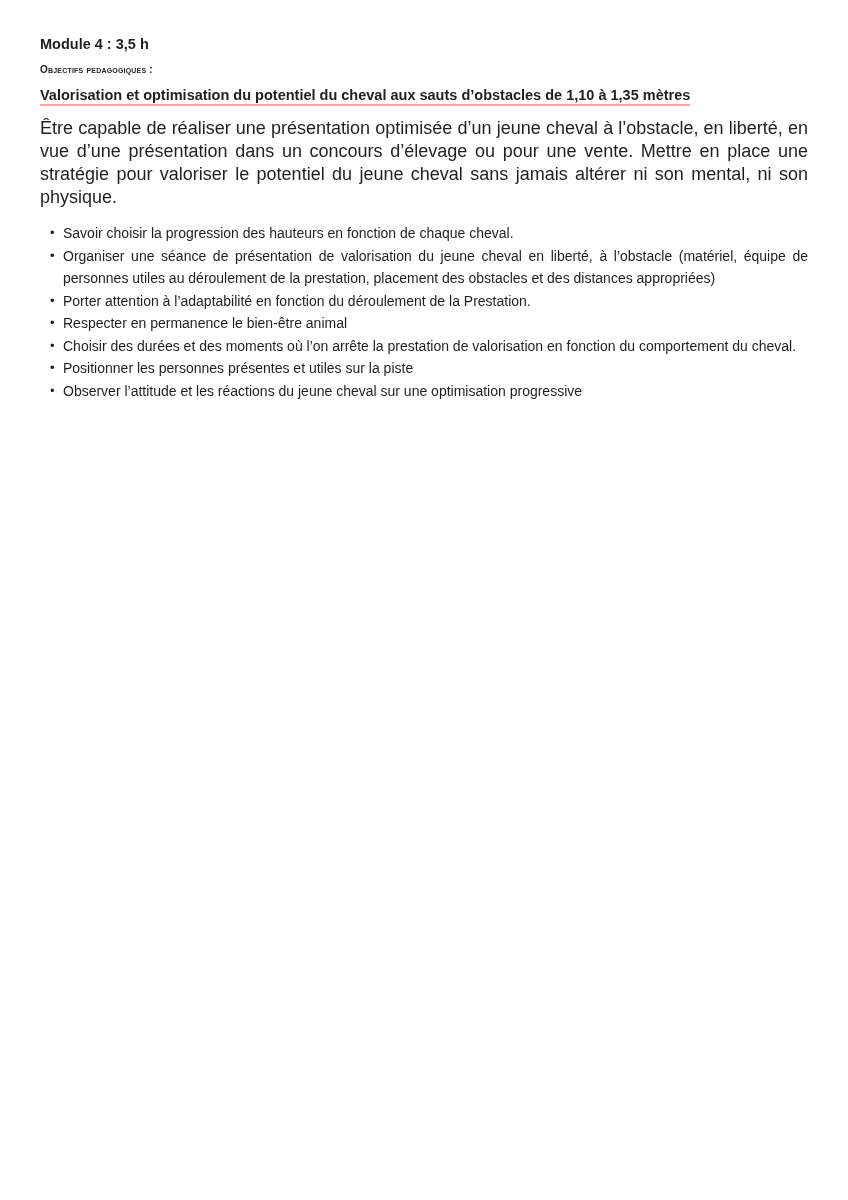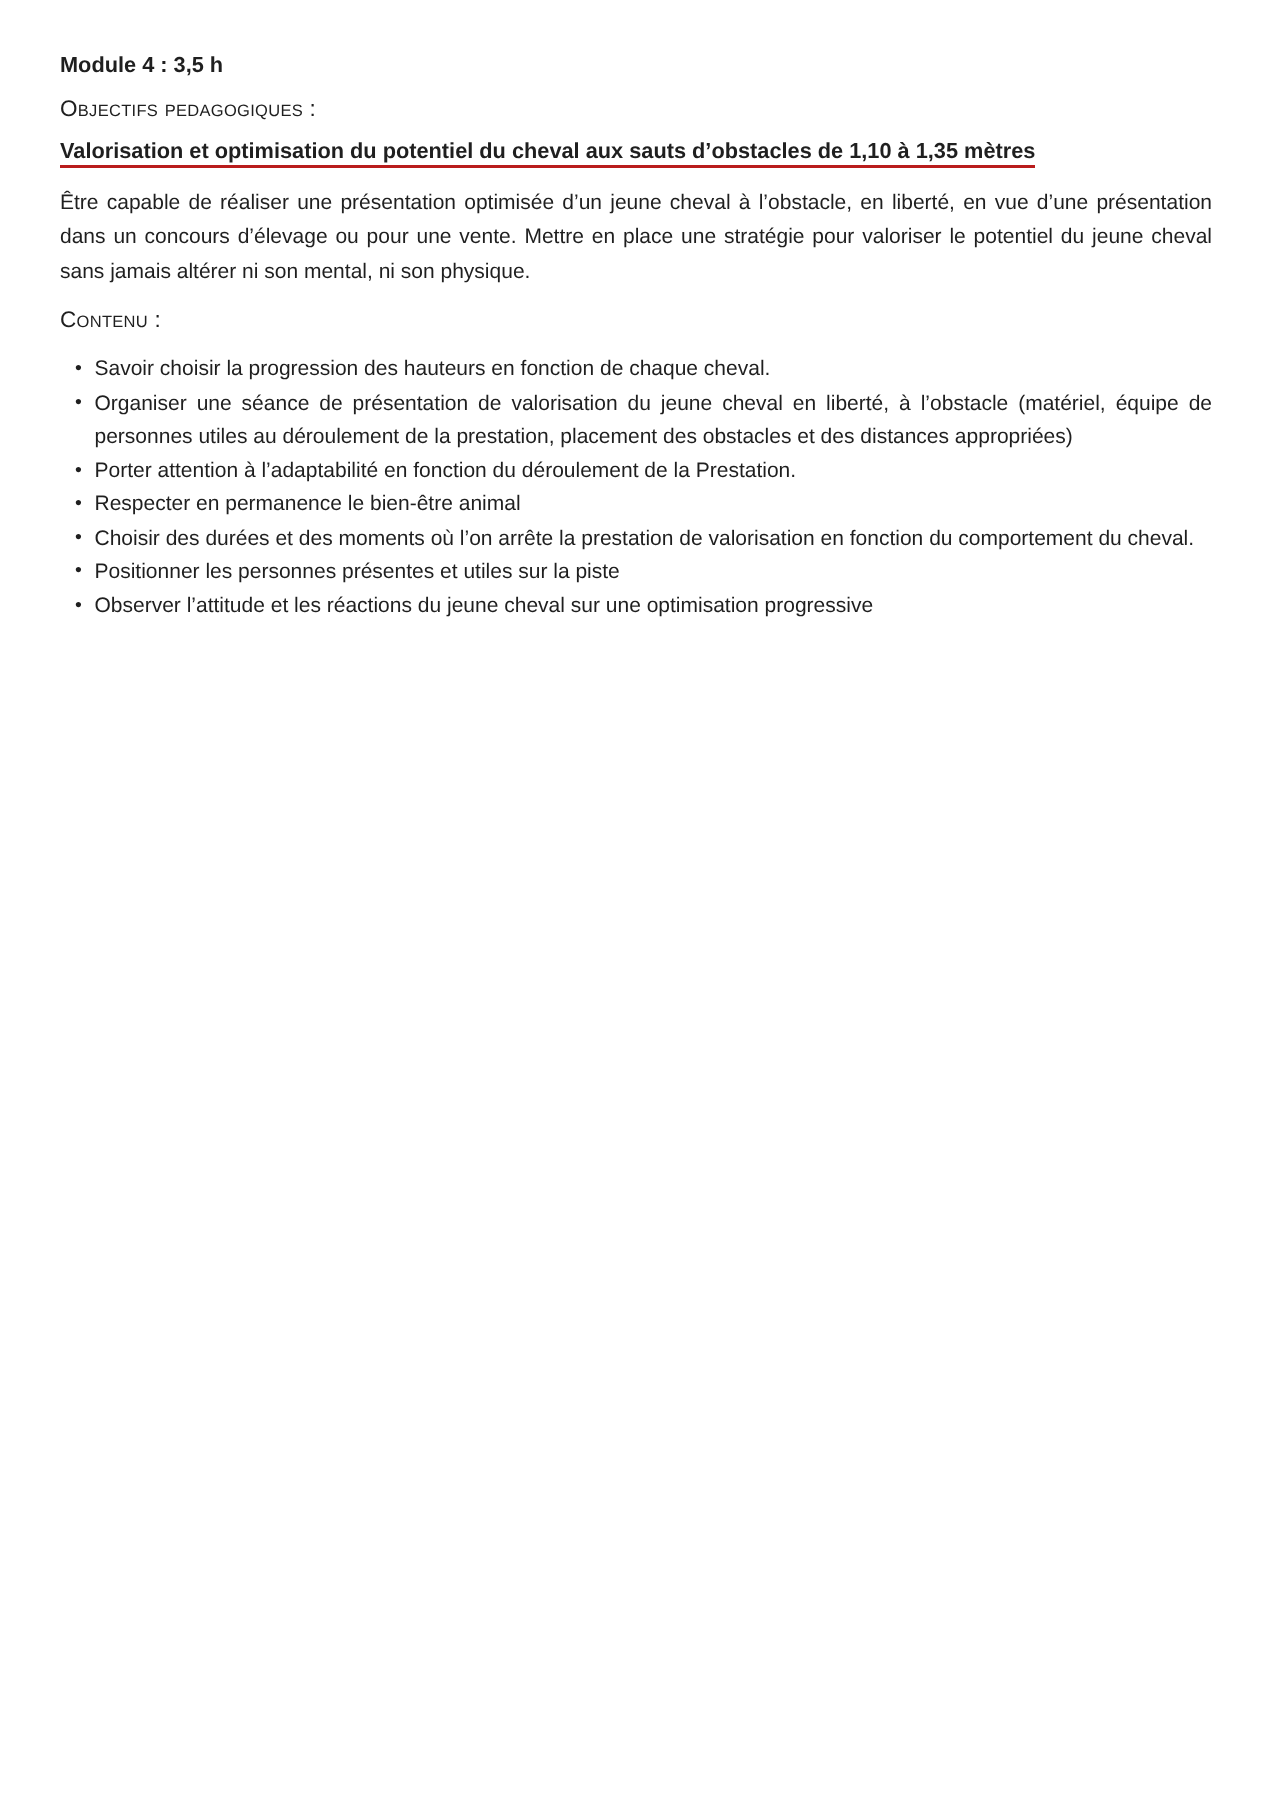--- a/index.html
+++ b/index.html
@@ -22,39 +22,39 @@
     background: #ffffff;
     overflow: hidden;
   }
   .module-title {
     font-size: 14.5px;
     font-weight: bold;
     margin: 0 0 11px 0;
     line-height: 1.2;
   }
   .sc-heading {
-    font-size: 15px;
-    font-weight: normal;
+    font-size: 10px;
+    font-weight: bold;
     font-variant: small-caps;
     letter-spacing: 0.2px;
     margin: 0 0 10px 0;
     line-height: 1.2;
   }
   .doc-title {
     font-size: 14.5px;
     font-weight: bold;
     margin: 0 0 5px 0;
     line-height: 1.3;
   }
   .doc-title .underlined {
-    border-bottom: 2px solid #b91c1c;
+    border-bottom: 2px solid #fca5a5;
     padding-bottom: 1px;
   }
   .para {
-    font-size: 14px;
+    font-size: 18px;
     line-height: 23px;
     text-align: justify;
     margin: 12px 0 13px 0;
   }
   .sc-heading.contenu {
     margin: 0 0 11px 0;
   }
   .content-list {
     list-style: none;
     margin: 0;
@@ -82,21 +82,20 @@
 <div class="page">
 
   <h1 class="module-title">Module 4 : 3,5 h</h1>
 
   <h2 class="sc-heading">Objectifs pedagogiques :</h2>
 
   <h3 class="doc-title"><span class="underlined">Valorisation et optimisation du potentiel du cheval aux sauts d’obstacles de 1,10 à 1,35 mètres</span></h3>
 
   <p class="para">Être capable de réaliser une présentation optimisée d’un jeune cheval à l’obstacle, en liberté, en vue d’une présentation dans un concours d’élevage ou pour une vente. Mettre en place une stratégie pour valoriser le potentiel du jeune cheval sans jamais altérer ni son mental, ni son physique.</p>
 
-  <h2 class="sc-heading contenu">Contenu :</h2>
 
   <ul class="content-list">
     <li>Savoir choisir la progression des hauteurs en fonction de chaque cheval.</li>
     <li>Organiser une séance de présentation de valorisation du jeune cheval en liberté, à l’obstacle (matériel, équipe de personnes utiles au déroulement de la prestation, placement des obstacles et des distances appropriées)</li>
     <li>Porter attention à l’adaptabilité en fonction du déroulement de la Prestation.</li>
     <li>Respecter en permanence le bien-être animal</li>
     <li>Choisir des durées et des moments où l’on arrête la prestation de valorisation en fonction du comportement du cheval.</li>
     <li>Positionner les personnes présentes et utiles sur la piste</li>
     <li>Observer l’attitude et les réactions du jeune cheval sur une optimisation progressive</li>
   </ul>

